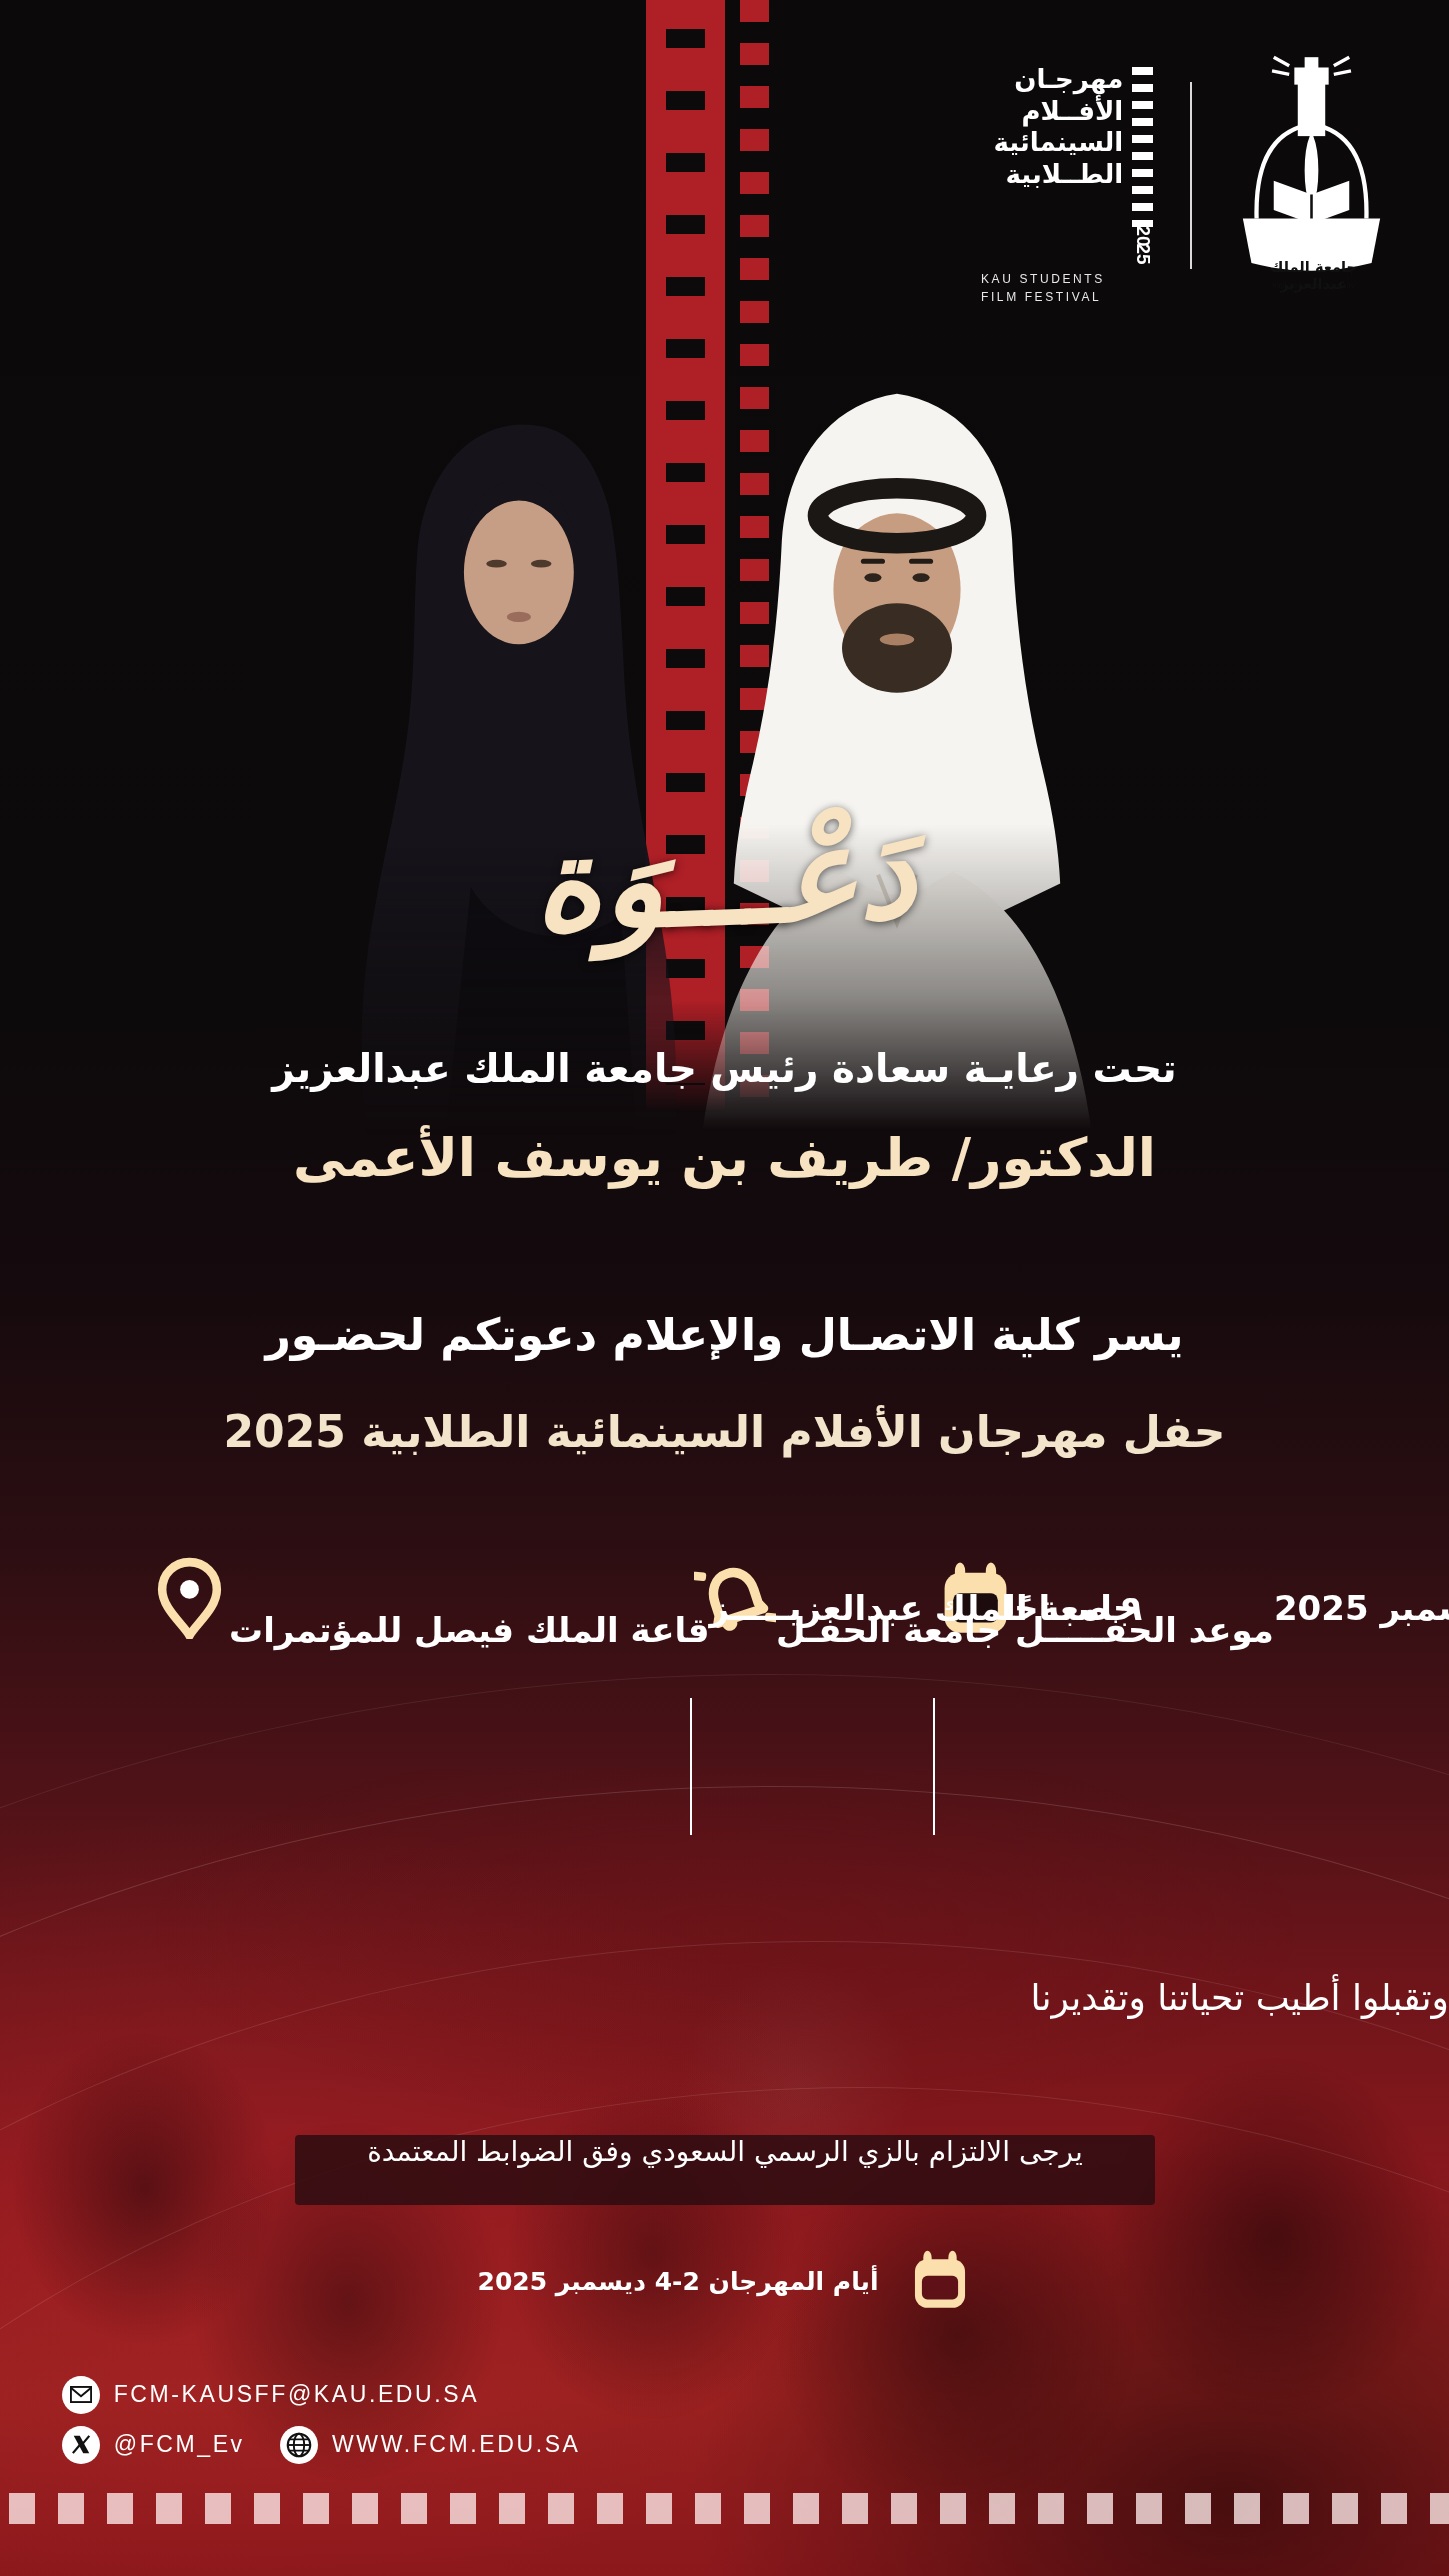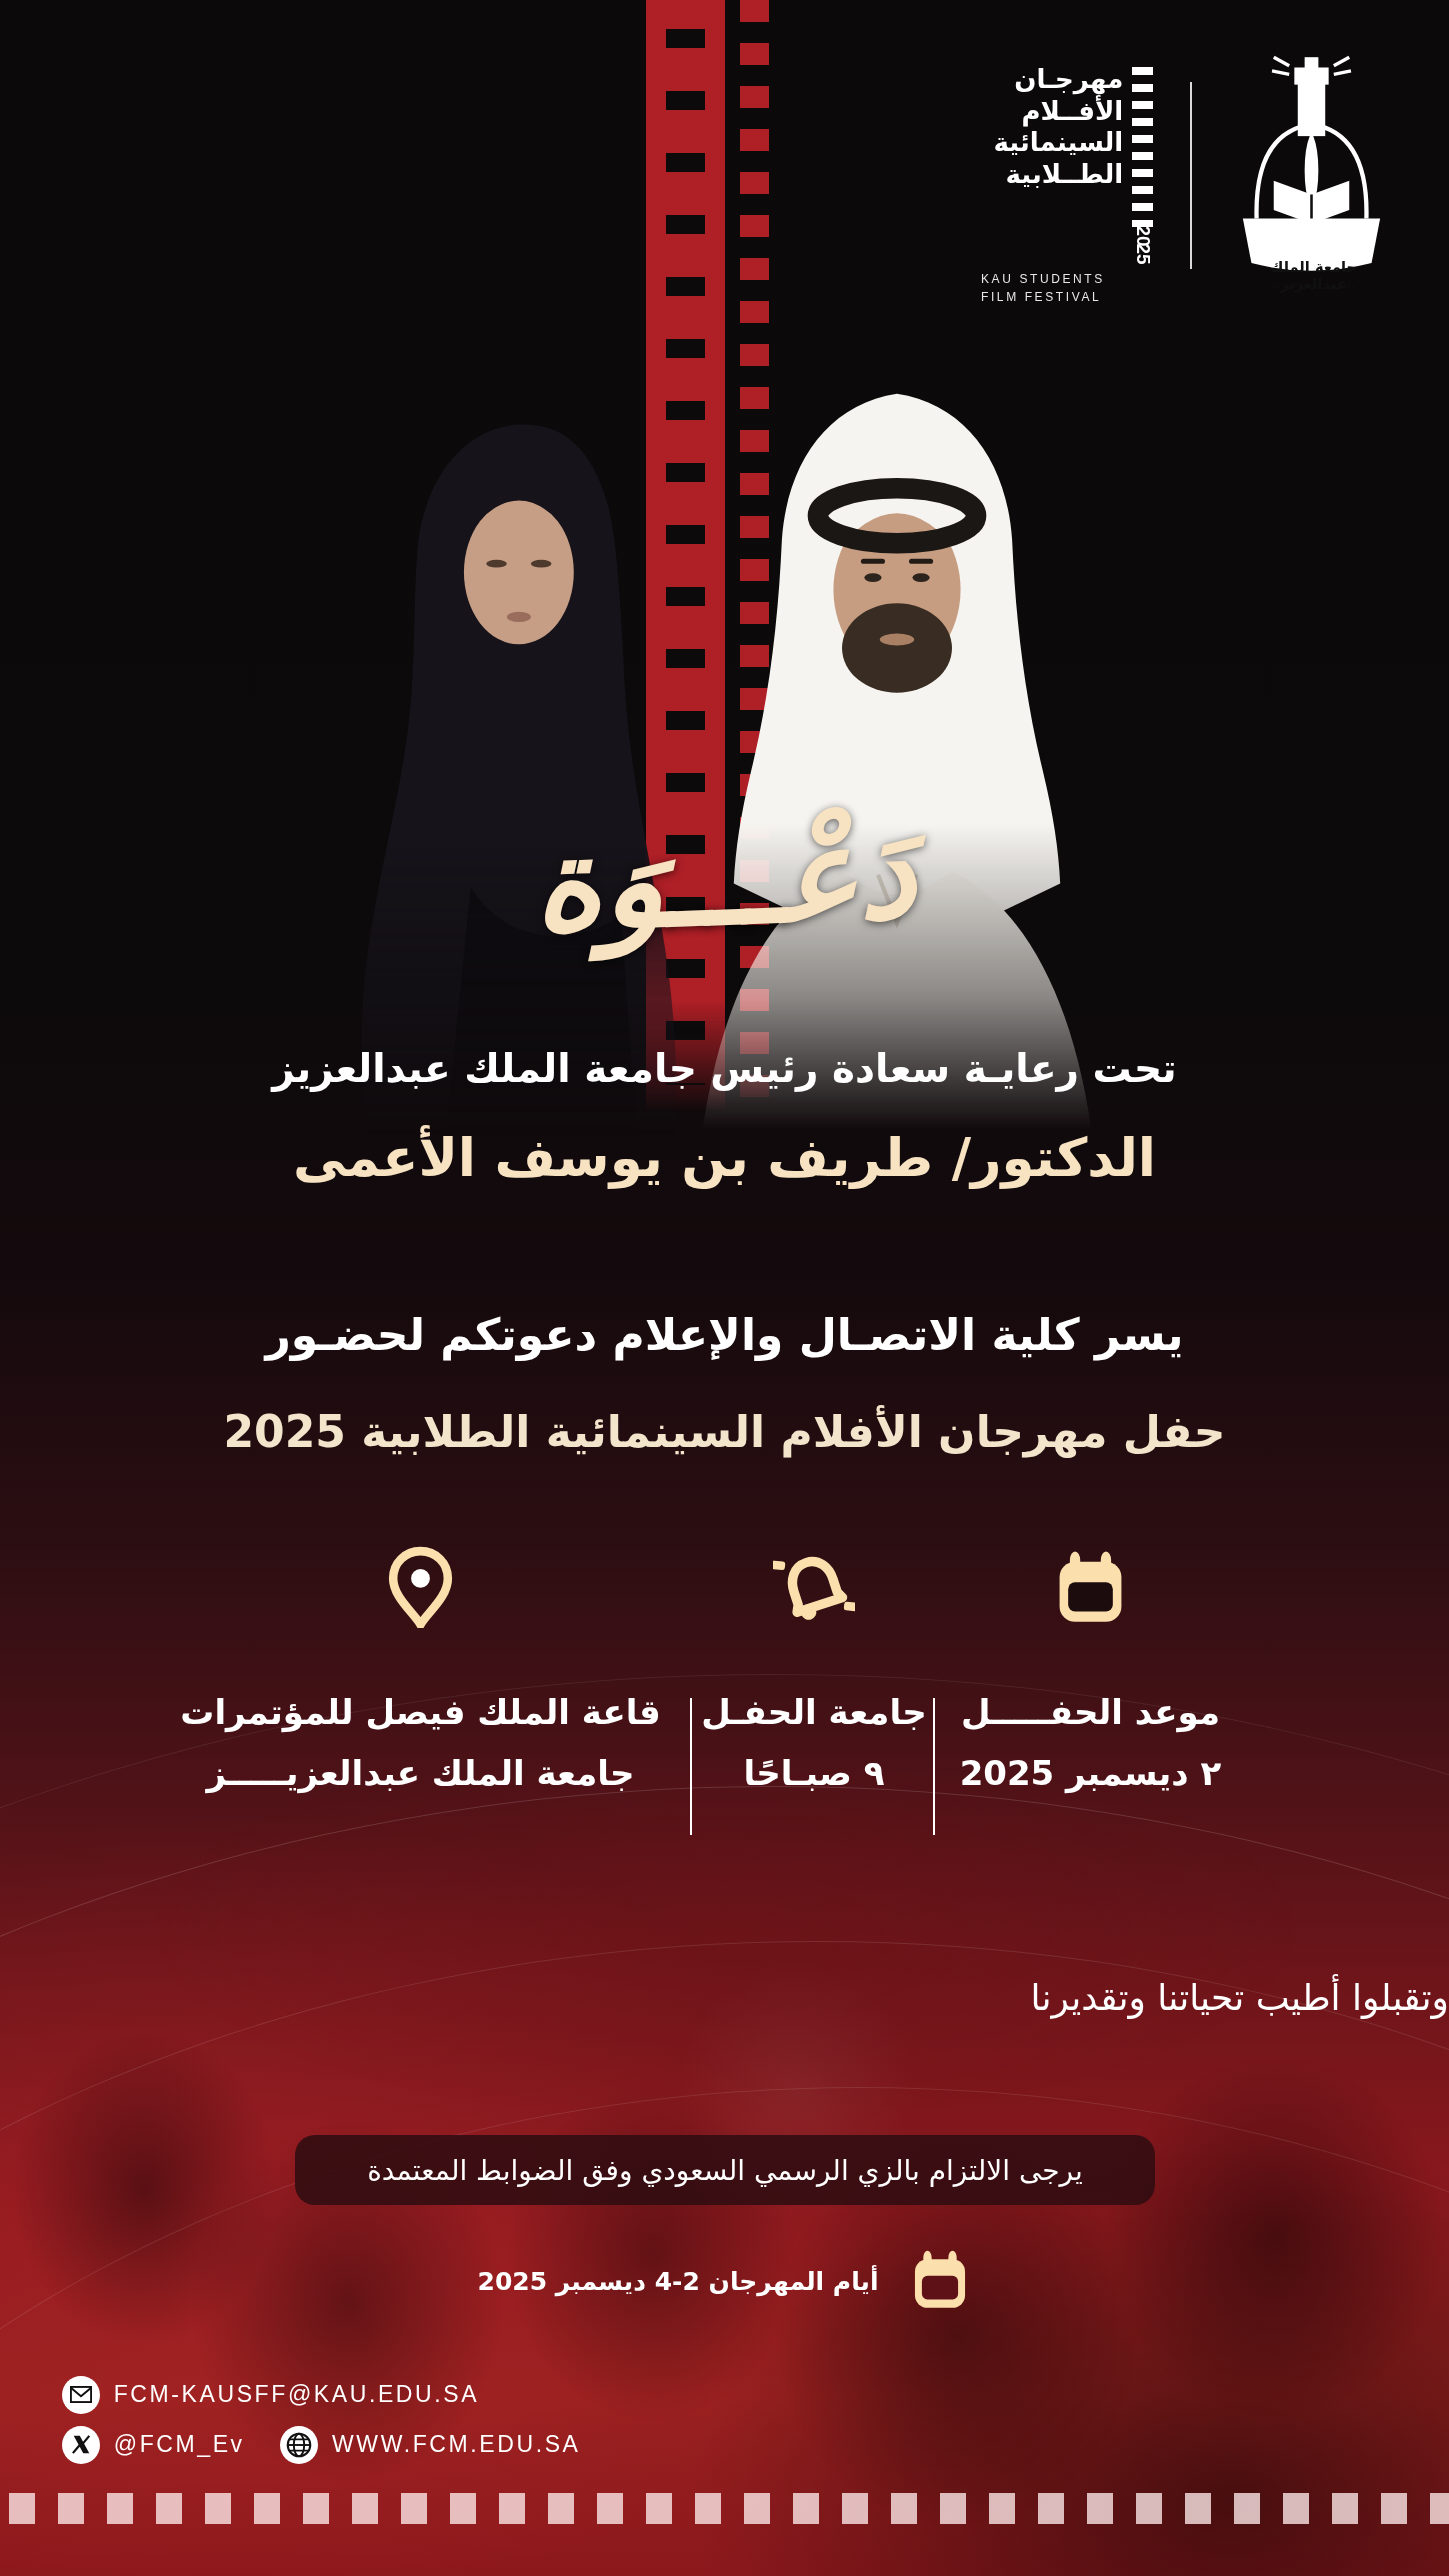--- a/index.html
+++ b/index.html
@@ -47,38 +47,38 @@
   .kau-en{left:1242px;top:282px;width:143px;text-align:center;font-family:"Liberation Sans",sans-serif;font-size:6.4px;color:#111;letter-spacing:0.4px;}
 
   
   .invitation-word{top:803px;font-size:129px;font-weight:bold;font-style:italic;transform:rotate(-2deg);color:#F7E2C2;text-shadow:0 1.7px 8.6px rgba(0,0,0,.6);}
   .patronage-line{top:1046px;font-size:39px;font-weight:bold;}
   .patron-name{top:1127px;font-size:53px;font-weight:bold;}
   .invite-line1{top:1309px;font-size:44px;font-weight:bold;}
   .invite-line2{top:1406px;font-size:44px;font-weight:bold;color:#F2E5CB;}
 
   
-  .detail-col{top:1546px;display:flex;flex-direction:column;align-items:center;}
+  .detail-col{top:1546px;display:flex;flex-direction:row;align-items:center;}
   .col-date{left:936px;width:309px;}
   .col-time{left:694px;width:240px;}
   .col-venue{left:150px;width:541px;}
   .detail-icon{height:82px;display:flex;align-items:center;justify-content:center;}
   .detail-label{margin-top:64px;font-size:34px;font-weight:bold;color:#fff;white-space:nowrap;}
   .detail-value{margin-top:20.6px;font-size:34px;font-weight:bold;color:#fff;white-space:nowrap;}
   .col-sep{top:1698px;width:1.7px;height:137px;background:#ffffff;}
   .sep-1{left:933px;}
   .sep-2{left:690px;}
 
   
   .closing-line1{top:1977px;font-size:36px;text-align:right;}
   .closing-line2{top:1989px;font-size:39px;font-weight:bold;}
 
   
   .notice-bar{left:295px;top:2135px;width:860px;height:70px;background:rgba(48,13,17,.88);
-    border-radius:20px;display:flex;align-items:center;justify-content:center;}
+    border-radius:4px;display:flex;justify-content:center;}
   .notice-text{font-size:28px;color:#fff;}
   .festival-days-row{top:2248px;display:flex;direction:rtl;align-items:center;justify-content:center;gap:29px;}
   .festival-days-text{font-size:25px;font-weight:bold;color:#fff;}
 
   
   .contacts{left:62px;top:2372px;color:#fff;font-family:"Liberation Sans",sans-serif;}
   .contact-row{display:flex;align-items:center;gap:13.7px;height:45px;}
   .contact-row + .contact-row{margin-top:5.2px;}
   .badge{width:38px;height:38px;border-radius:50%;background:#fff;display:flex;align-items:center;justify-content:center;flex:0 0 auto;}
   .contact-text{font-size:23px;letter-spacing:2.6px;}

